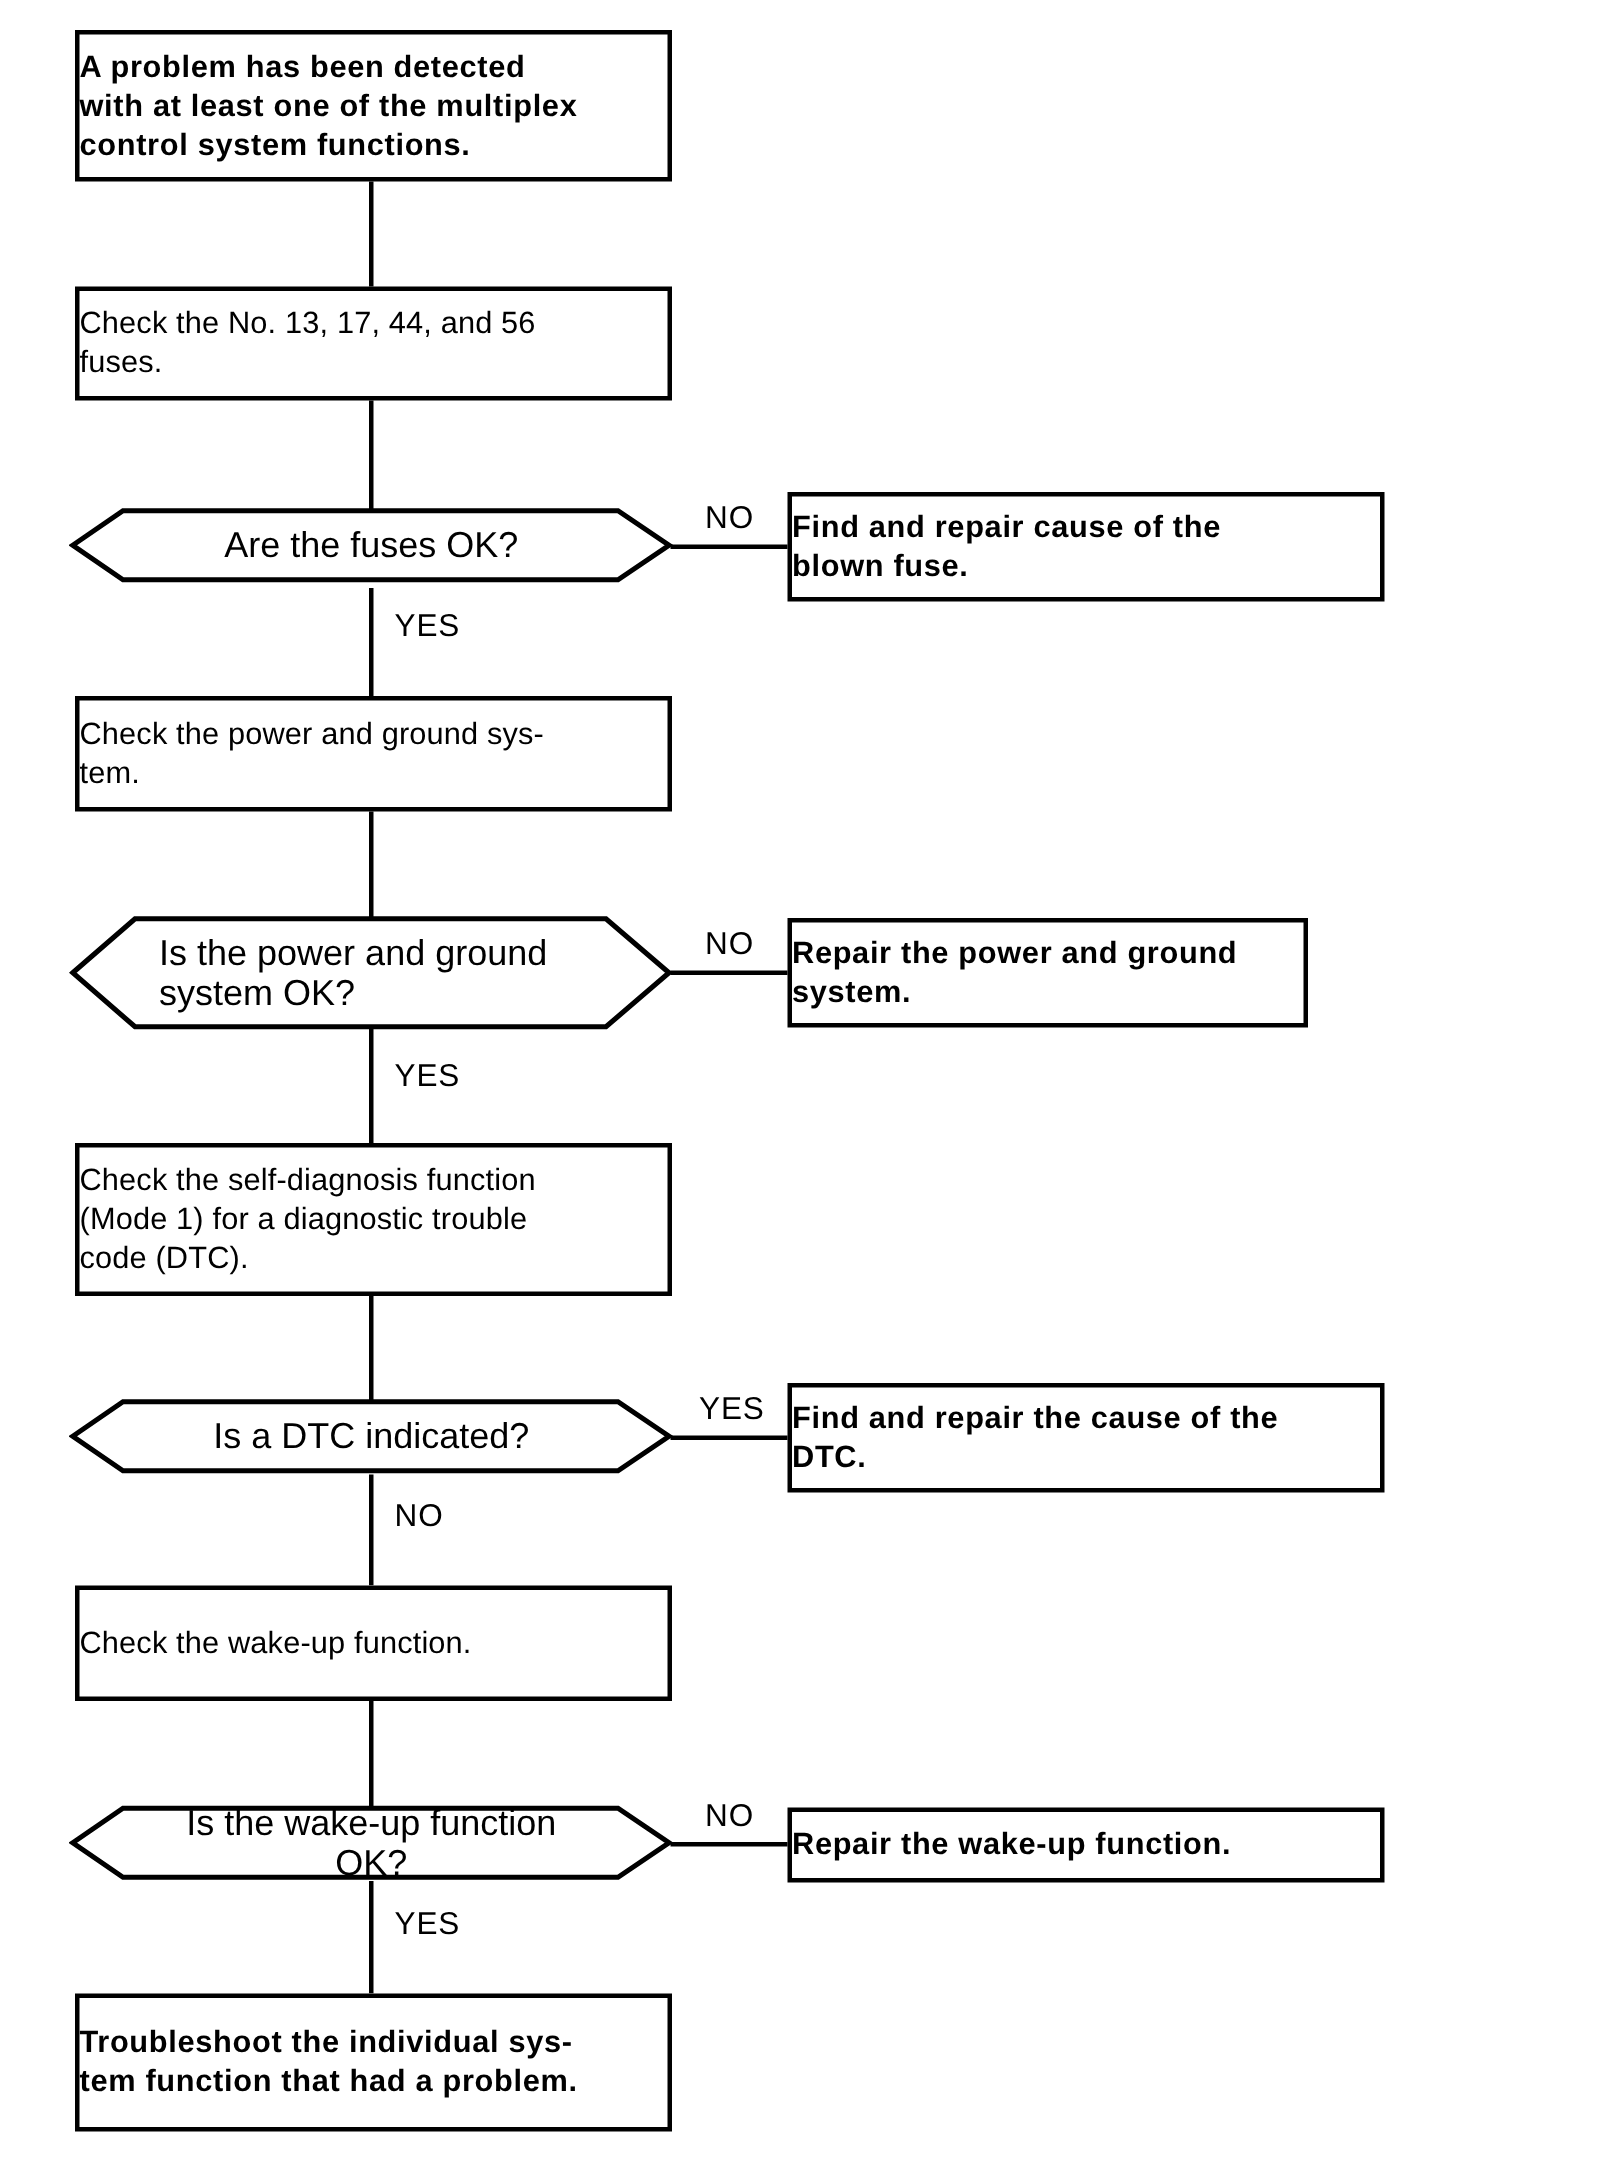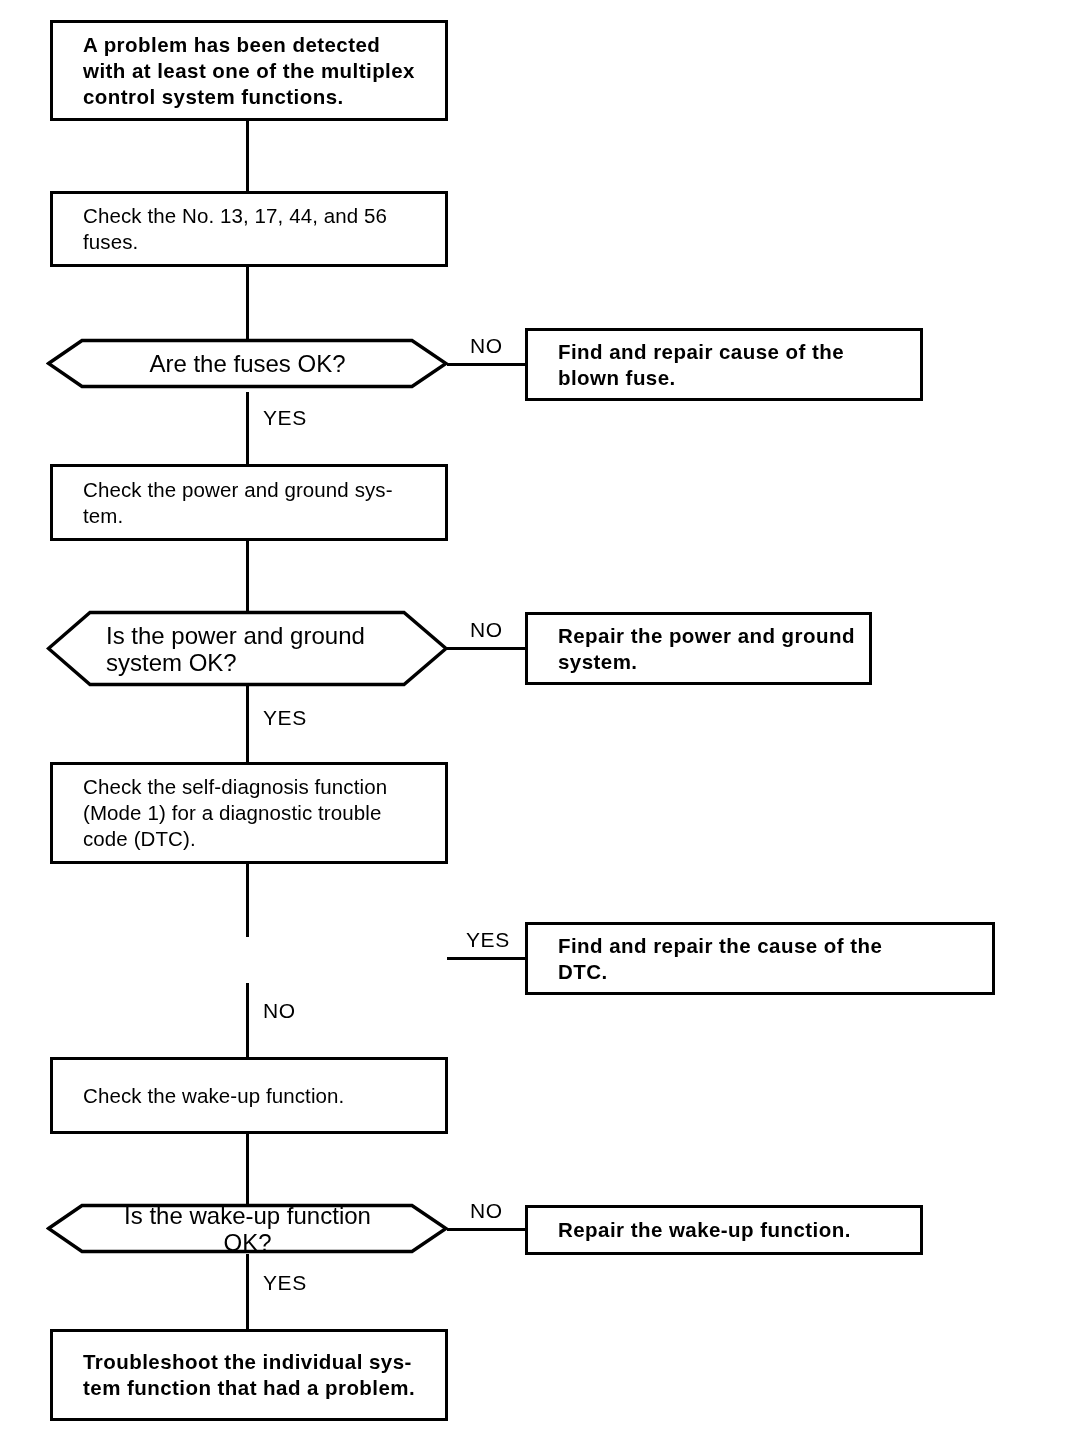--- a/index.html
+++ b/index.html
@@ -20,21 +20,20 @@
   
   .node-box {
     position: absolute;
     box-sizing: border-box;
     border: 3px solid #000;
     background: #fff;
     display: flex;
     align-items: center;
   }
   .node-box .node-text {
-    padding-left: 30px;
     padding-right: 14px;
     font-size: 20.5px;
     line-height: 26px;
     letter-spacing: 0.1px;
     white-space: pre-line;
   }
   .node-box.bold .node-text {
     font-weight: bold;
     letter-spacing: 0.45px;
   }
@@ -160,24 +159,30 @@
     <div class="node-text">Repair the power and ground
 system.</div>
   </div>
 
   <div class="node-box" style="left:50px; top:762px; width:398px; height:102px;">
     <div class="node-text">Check the self-diagnosis function
 (Mode 1) for a diagnostic trouble
 code (DTC).</div>
   </div>
 
+  <div class="node-hex centered" style="left:46px; top:932px; width:403px; height:51px;">
+    <svg width="403" height="51" viewBox="0 0 403 51">
+      <polygon points="2.5,25.5 36,2.5 366,2.5 400,25.5 366,48.5 36,48.5" fill="#ffffff" stroke="#000000" stroke-width="3.4" stroke-linejoin="miter"></polygon>
+    </svg>
+    <div class="hex-text">Is a DTC indicated?</div>
+  </div>
   <div class="branch-label" style="left:466px; top:929px;">YES</div>
   <div class="branch-label" style="left:263px; top:1000px;">NO</div>
 
-  <div class="node-box bold" style="left:525px; top:922px; width:470px; height:73px;">
+  <div class="node-box bold" style="left:525px; top:922px; width:398px; height:73px;">
     <div class="node-text">Find and repair the cause of the
 DTC.</div>
   </div>
 
   <div class="node-box" style="left:50px; top:1057px; width:398px; height:77px;">
     <div class="node-text">Check the wake-up function.</div>
   </div>
 
   <div class="node-hex centered" style="left:46px; top:1203px; width:403px; height:51px;">
     <svg width="403" height="51" viewBox="0 0 403 51">

